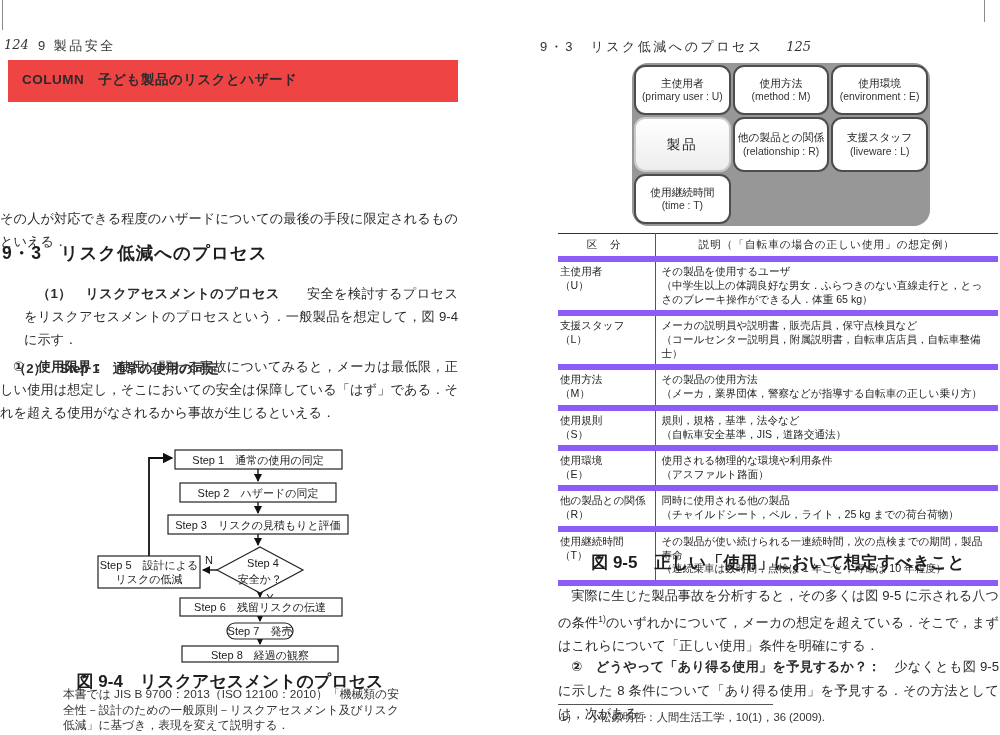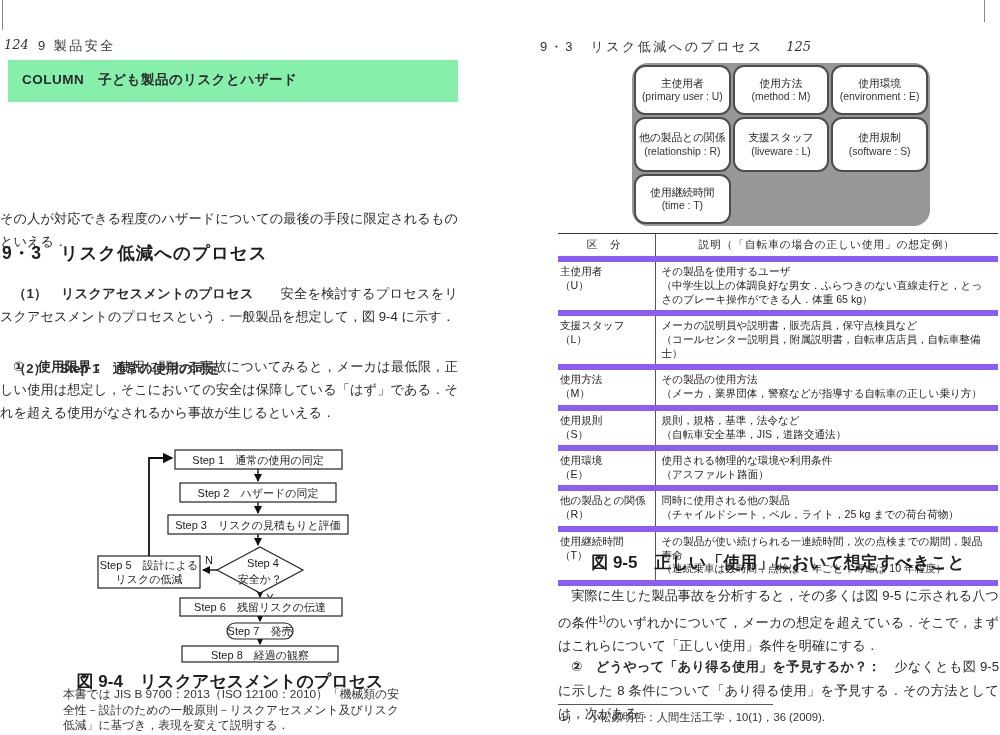--- a/index.html
+++ b/index.html
@@ -9,21 +9,21 @@
     font-family:"Liberation Sans","DejaVu Sans",sans-serif; color:#2b2b2b;
   }
   .abs { position:absolute; }
 
   
   .pagenum { font-family:"DejaVu Serif",serif; font-style:italic; font-size:13px; color:#333; }
   .running-title { font-size:13px; letter-spacing:2.5px; color:#333; }
   .artifact { background:#8a8a8a; width:1px; }
 
   
-  .column-box { left:8px; top:60px; width:450px; background:#86efac; padding:11px 14px 13px 14px; }
+  .column-box { left:8px; top:60px; width:450px; background:#ef4444; padding:11px 14px 13px 14px; }
   .column-title { font-size:13.5px; font-weight:700; letter-spacing:.5px; }
   .column-title .cl { margin-right:14px; }
   .column-body { margin-top:7px; font-size:12.2px; line-height:19.4px; text-align:justify; color:#333; }
 
   .body-text { font-size:13.2px; line-height:23px; text-align:justify; color:#2b2b2b; }
   .indent1 { text-indent:13px; }
   .lead { font-weight:700; }
   .section-heading { font-size:17.5px; font-weight:700; letter-spacing:1px; color:#1e1e1e; }
 
   .fig-caption { font-size:17px; font-weight:700; text-align:center; color:#1e1e1e; }
@@ -77,21 +77,21 @@
 <div class="abs column-box">
   <div class="column-title">
     <span class="cl">COLUMN</span><span>子ども製品のリスクとハザード</span>
   </div>
 </div>
 
 <div class="abs body-text" style="left:0px; top:207px; width:458px;">その人が対応できる程度のハザードについての最後の手段に限定されるものといえる．</div>
 
 <div class="abs section-heading" style="left:2px; top:241px;">9・3　リスク低減へのプロセス</div>
 
-<div class="abs body-text indent1" style="left:0px; top:282px; width:458px;">
+<div class="abs body-text indent1" style="left:0px; top:282px; width:458px;padding-left:24px;">
   <span class="lead">（1）　リスクアセスメントのプロセス</span><span>　　安全を検討するプロセスをリスクアセスメントのプロセスという．一般製品を想定して，図 9-4 に示す．</span>
 </div>
 
 <div class="abs body-text indent1 lead" style="left:0px; top:342px; width:458px;margin-top:15px;">（2）　Step 1　通常の使用の同定</div>
 
 <div class="abs body-text indent1" style="left:0px; top:355px; width:458px;">
   <span class="lead">①　使用限界：</span><span>　使用に関わる事故についてみると，メーカは最低限，正しい使用は想定し，そこにおいての安全は保障している「はず」である．それを超える使用がなされるから事故が生じるといえる．</span>
 </div>
 
 <svg class="abs" style="left:90px; top:446px;" width="280" height="222" viewBox="0 0 280 222">
@@ -156,31 +156,30 @@
     <span class="en">(primary user : U)</span>
   </div>
   <div class="cell">
     <span>使用方法</span>
     <span class="en">(method : M)</span>
   </div>
   <div class="cell">
     <span>使用環境</span>
     <span class="en">(environment : E)</span>
   </div>
+  <div class="cell center">
+    <span>製品</span>
+  </div>
   <div class="cell">
     <span>他の製品との関係</span>
     <span class="en">(relationship : R)</span>
   </div>
   <div class="cell">
     <span>支援スタッフ</span>
     <span class="en">(liveware : L)</span>
-  </div>
-  <div class="cell">
-    <span>使用規制</span>
-    <span class="en">(software : S)</span>
   </div>
   <div class="cell">
     <span>使用継続時間</span>
     <span class="en">(time : T)</span>
   </div>
 </div>
 
 <table class="abs tbl95">
   <thead>
     <tr>

